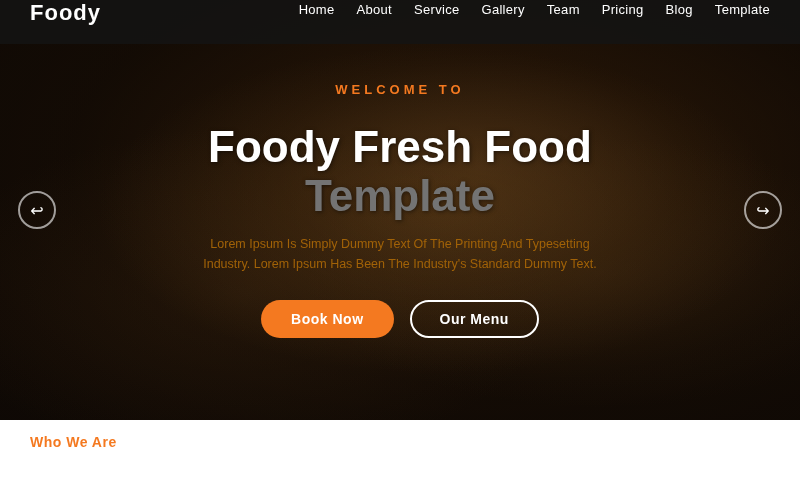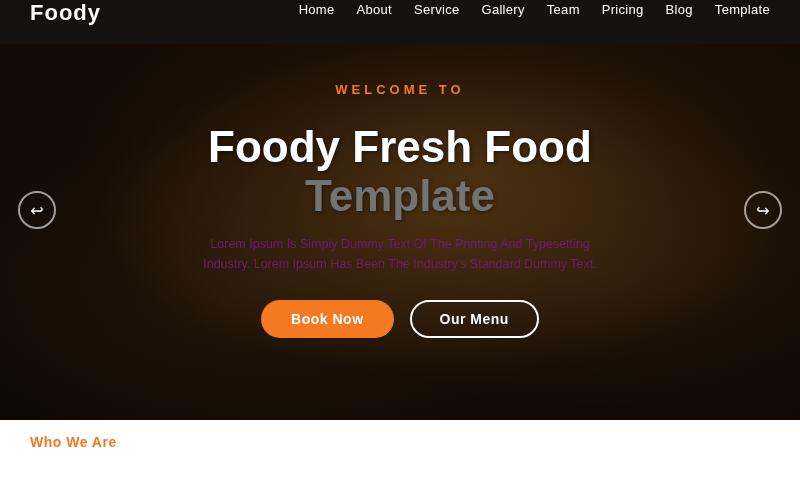--- a/index.html
+++ b/index.html
@@ -87,21 +87,21 @@
       font-weight: 900;
       line-height: 1.1;
       margin-bottom: 14px;
       text-shadow: 1px 1px 4px rgba(0,0,0,0.5);
     }
     .hero-title .highlight {
       color: #737373;
     }
     .hero-subtitle {
       font-size: 12.5px;
-      color: #701a75;
+      color: #a16207;
       line-height: 1.6;
       margin-bottom: 26px;
       max-width: 420px;
       margin-left: auto;
       margin-right: auto;
     }
     .hero-buttons {
       display: flex;
       gap: 16px;
       justify-content: center;

